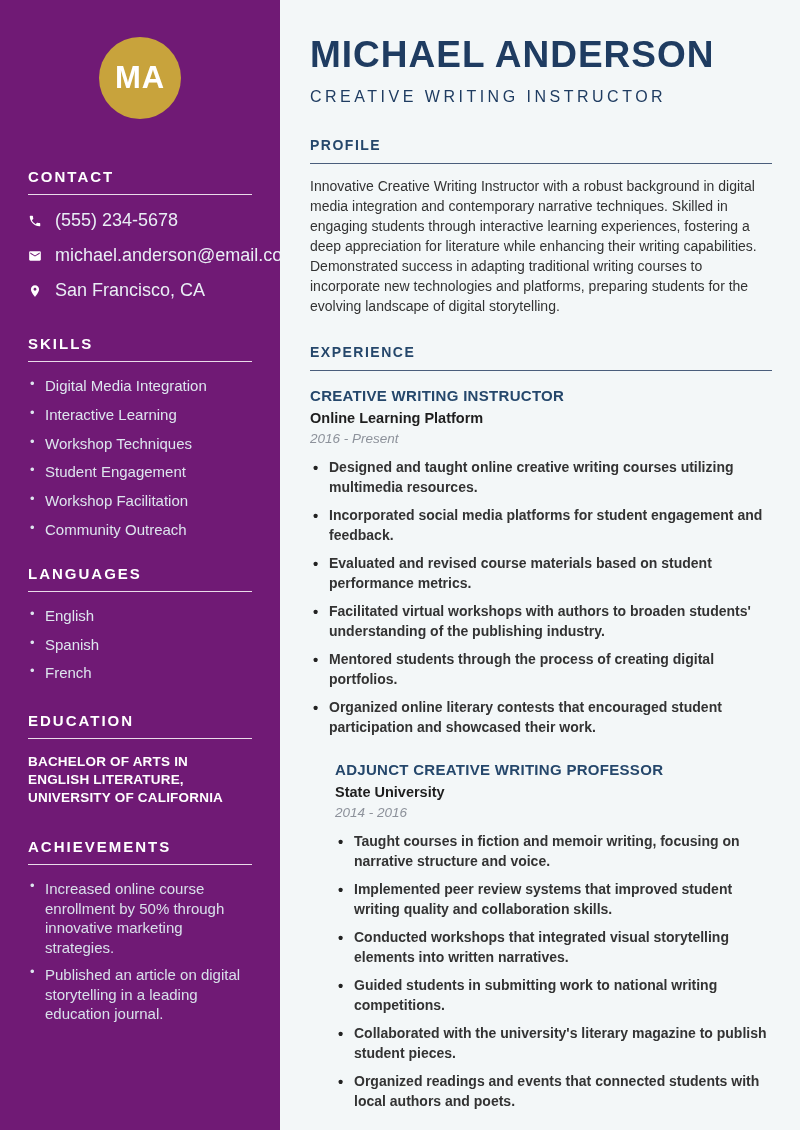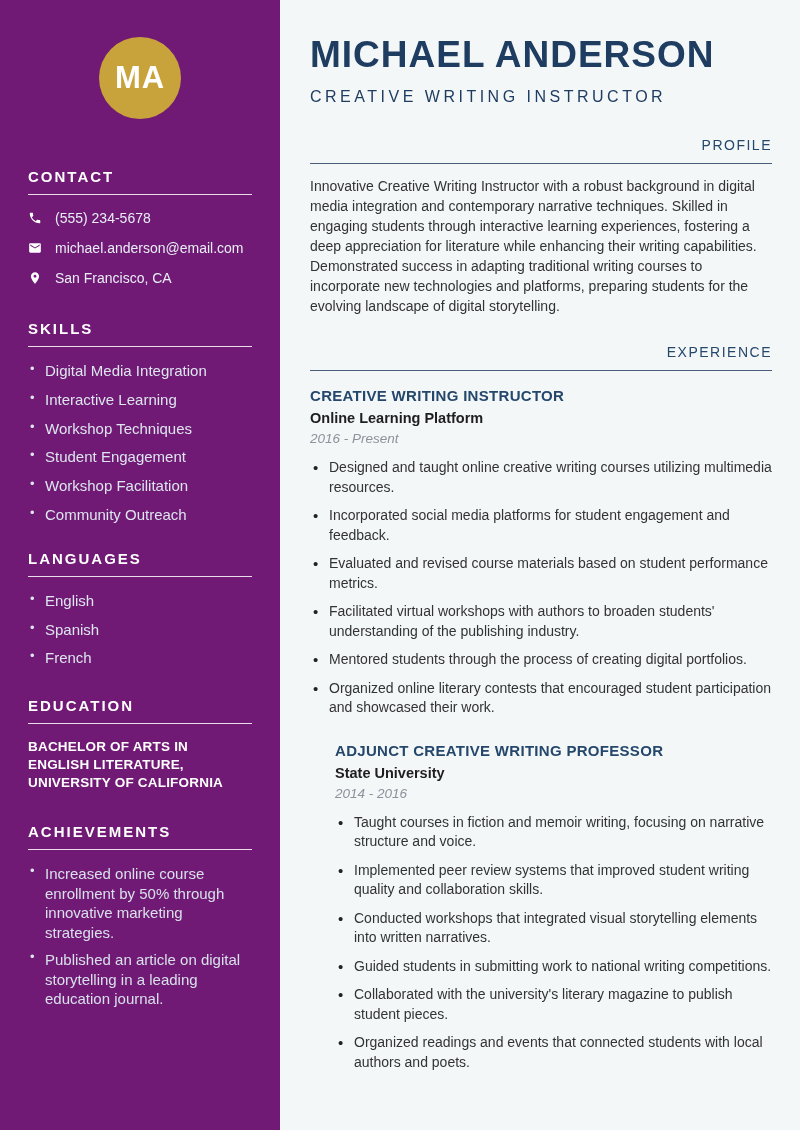--- a/index.html
+++ b/index.html
@@ -31,21 +31,21 @@
     font-size: 15px; font-weight: 700; letter-spacing: 2px;
     color: #ffffff;
     padding-bottom: 9px;
     border-bottom: 1px solid rgba(255,255,255,0.85);
   }
   .contact-section { margin-top: 49px; }
   .contact-list { margin-top: 8px; }
   .contact-item {
     display: flex; align-items: center; gap: 13px;
     padding: 7px 0;
-    font-size: 14px; color: #e9eef5;
+    font-size: 18px; color: #e9eef5;
   }
   .contact-item svg { width: 14px; height: 14px; fill: #ffffff; flex: 0 0 14px; }
 
   .skills-section { margin-top: 27px; }
   .languages-section { margin-top: 25px; }
   .education-section { margin-top: 29px; }
   .achievements-section { margin-top: 31px; }
 
   .side-list { list-style: none; margin-top: 14px; }
   .side-list li {
@@ -79,25 +79,24 @@
   .name {
     font-size: 37px; font-weight: 800; letter-spacing: 1px;
     color: #1f3c61; line-height: 1;
   }
   .subtitle {
     margin-top: 15px;
     font-size: 16px; letter-spacing: 3.5px; font-weight: 500;
     color: #1f3c61;
   }
   .m-heading {
-    font-size: 14px; font-weight: 400; letter-spacing: 1.5px;
+    font-size: 14px; font-weight: 700; letter-spacing: 1.5px;
     color: #25476b;
     padding-bottom: 10px;
     border-bottom: 1px solid #4a5e7c;
-    text-align: right;
   }
   .profile-section { margin-top: 31px; }
   .profile-text {
     margin-top: 12px;
     font-size: 14px; line-height: 20px; color: #333333;
   }
   .experience-section { margin-top: 28px; }
   .job { margin-top: 16px; }
   .job + .job { margin-top: 24px; margin-left: 25px; }
   .job-title {
@@ -106,20 +105,21 @@
   }
   .company { margin-top: 6px; font-size: 14.5px; font-weight: 700; color: #1e1e1e; }
   .dates { margin-top: 5px; font-size: 13.5px; font-style: italic; color: #8d929b; }
   .job-bullets { list-style: none; margin-top: 12px; }
   .job-bullets li {
     position: relative;
     padding-left: 19px;
     font-size: 14px; line-height: 19.5px;
     color: #333333;
     margin-bottom: 9px;
+    font-weight: bold;
   }
   .job-bullets li::before {
     content: "•";
     position: absolute; left: 3px; top: 0;
     color: #222222; font-size: 15px;
   }
 </style>
 </head>
 <body>
 

